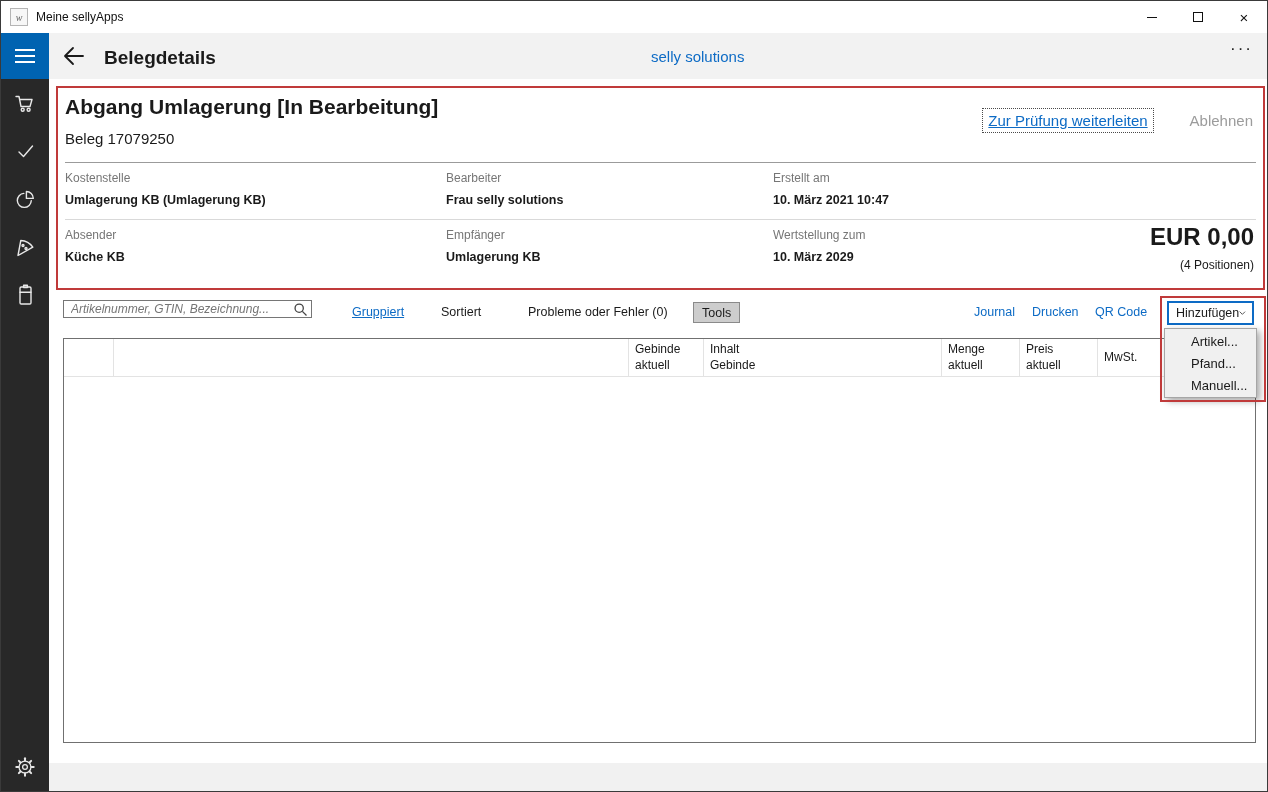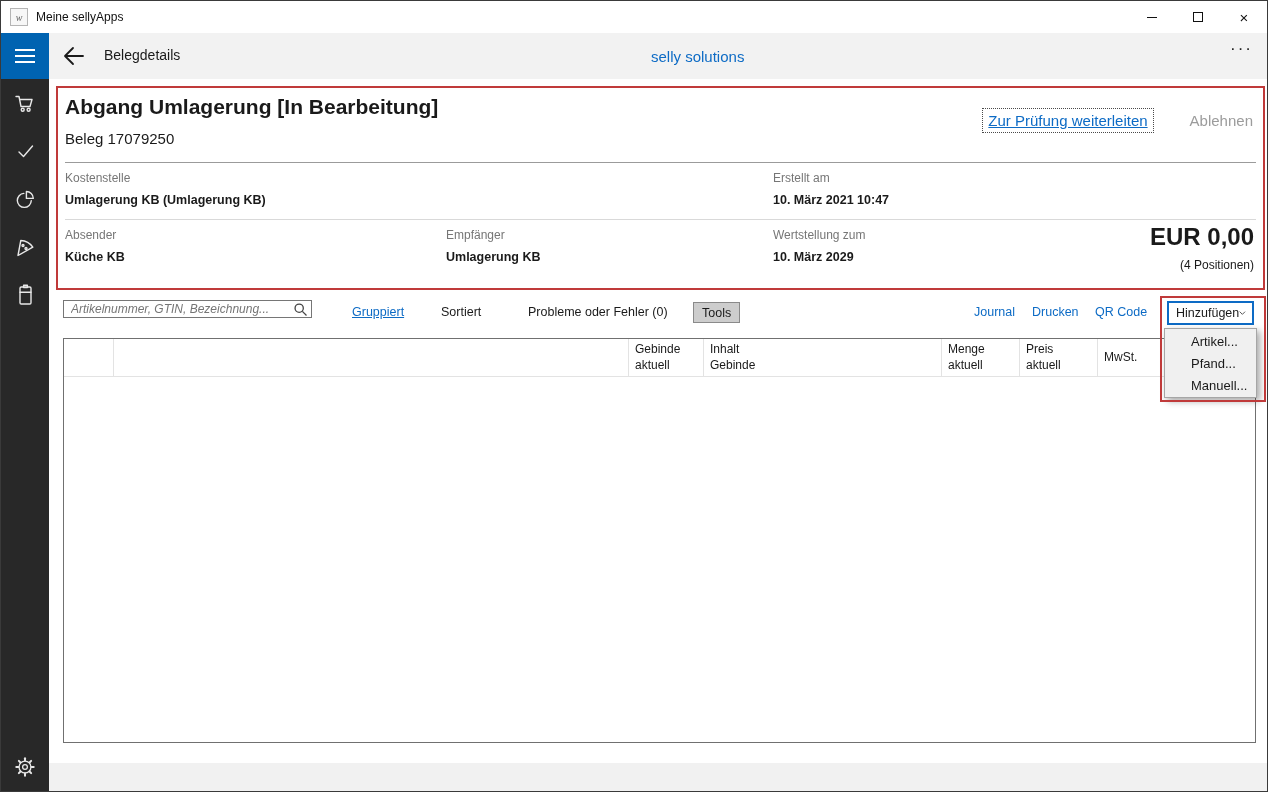--- a/index.html
+++ b/index.html
@@ -17,21 +17,21 @@
   .winbtn{width:46px;height:32px;display:flex;align-items:center;justify-content:center;cursor:pointer;}
   .min-glyph{width:10px;height:1px;background:#111;}
   .max-glyph{width:10px;height:10px;border:1px solid #111;box-sizing:border-box;}
   .close-glyph{font-size:15px;line-height:1;color:#111;}
   
   .navbar{position:absolute;left:0;top:32px;width:100%;height:46px;background:#f2f2f2;}
   .hamburger{position:absolute;left:0;top:0;width:48px;height:46px;background:#0063b1;
     display:flex;flex-direction:column;align-items:center;justify-content:center;gap:4px;cursor:pointer;}
   .hamburger span{display:block;width:20px;height:2px;background:#fff;}
   .backbtn{position:absolute;left:58px;top:9px;width:30px;height:28px;display:flex;align-items:center;justify-content:center;cursor:pointer;}
-  .navtitle{position:absolute;left:103px;top:14px;font-size:14px;font-weight:normal;}
+  .navtitle{position:absolute;left:103px;top:14px;font-size:19px;font-weight:bold;}
   .navcenter{position:absolute;left:650px;top:15px;font-size:15px;color:#0d6bc5;}
   .morebtn{position:absolute;right:14px;top:6px;font-size:17px;letter-spacing:2px;color:#222;cursor:pointer;}
   
   .sidebar{position:absolute;left:0;top:78px;width:48px;height:712px;background:#282828;display:flex;flex-direction:column;}
   .sideitem{width:48px;height:48px;display:flex;align-items:center;justify-content:center;cursor:pointer;}
   .sidespacer{flex:1;}
   .sideitem svg{stroke:#e8e8e8;fill:none;stroke-width:1.4;stroke-linecap:round;stroke-linejoin:round;}
   
   .bottomstrip{position:absolute;left:48px;top:762px;width:1219px;height:28px;background:#f1f1f1;}
   
@@ -173,20 +173,24 @@
     <div class="doc-actions">
       <span class="link-forward">Zur Prüfung weiterleiten</span>
       <span class="link-reject">Ablehnen</span>
     </div>
     <div class="divider1"></div>
 
     <div class="field" style="left:7px;top:83px;">
       <div class="flabel">Kostenstelle</div>
       <div class="fvalue">Umlagerung KB (Umlagerung KB)</div>
     </div>
+    <div class="field" style="left:388px;top:83px;">
+      <div class="flabel">Bearbeiter</div>
+      <div class="fvalue">Frau selly solutions</div>
+    </div>
     <div class="field" style="left:715px;top:83px;">
       <div class="flabel">Erstellt am</div>
       <div class="fvalue">10. März 2021 10:47</div>
     </div>
 
     <div class="divider2"></div>
 
     <div class="field" style="left:7px;top:140px;">
       <div class="flabel">Absender</div>
       <div class="fvalue">Küche KB</div>

